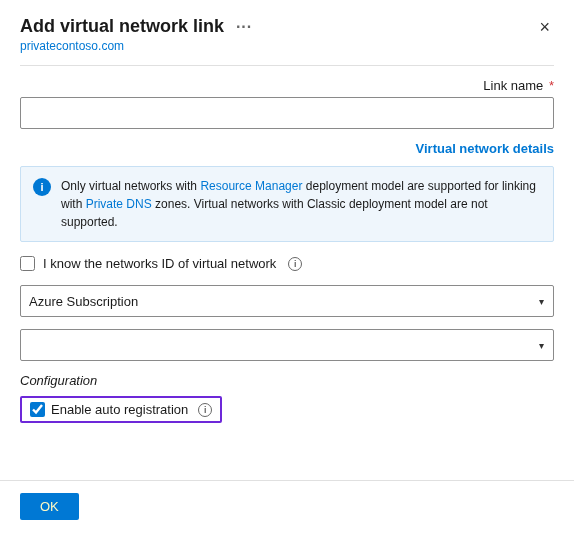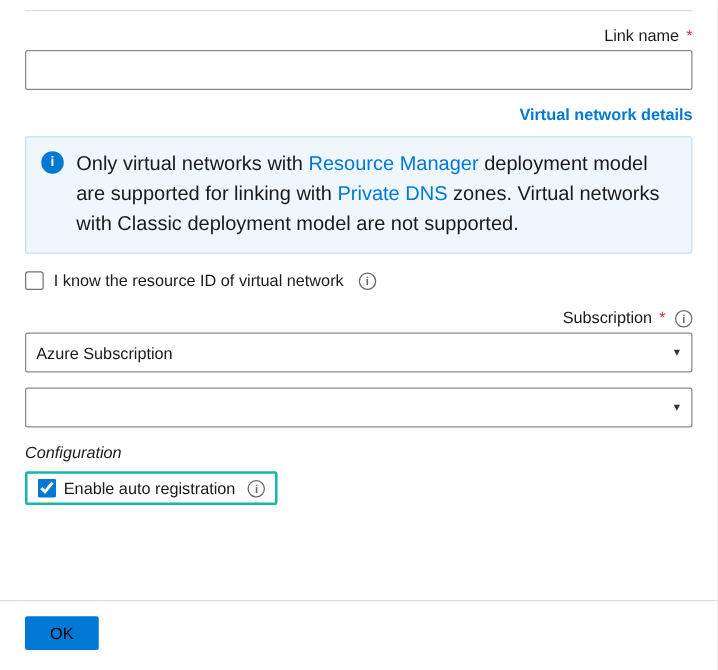--- a/index.html
+++ b/index.html
@@ -109,21 +109,21 @@
       height: 18px;
       display: flex;
       align-items: center;
       justify-content: center;
       font-size: 11px;
       font-weight: 700;
       flex-shrink: 0;
       margin-top: 1px;
     }
     .info-text {
-      font-size: 16px;
+      font-size: 12px;
       color: #1a1a1a;
       line-height: 1.5;
     }
     .info-text a, .info-link {
       color: #0078d4;
       text-decoration: none;
     }
     .checkbox-row {
       display: flex;
       align-items: center;
@@ -190,55 +190,65 @@
       font-size: 13px;
       color: #1a1a1a;
       font-weight: 400;
       margin-bottom: 8px;
       font-style: italic;
     }
     .autoregister-row {
       display: flex;
       align-items: center;
       gap: 6px;
-      border: 2px solid #14b8a6;
+      border: 2px solid #6d28d9;
       border-radius: 2px;
       padding: 4px 8px;
       width: fit-content;
     }
     .autoregister-checkbox {
       width: 15px;
       height: 15px;
       cursor: pointer;
       accent-color: #0078d4;
     }
     .autoregister-label {
       font-size: 13px;
       color: #1a1a1a;
     }
     .dialog-footer {
       padding: 12px 20px 16px 20px;
       border-top: 1px solid #e0e0e0;
     }
     .ok-button {
       background: #0078d4;
-      color: #000000;
+      color: #fef9c3;
       border: none;
       border-radius: 2px;
       padding: 6px 20px;
       font-size: 13px;
       cursor: pointer;
       font-weight: 400;
     }
   </style>
 </head>
 <body>
 
 <div class="dialog">
 
+  <div class="dialog-header">
+    <div class="dialog-header-left">
+      <div class="dialog-title">
+        <span>Add virtual network link</span>
+        <span class="dialog-more-icon">···</span>
+      </div>
+      <div class="dialog-subtitle">privatecontoso.com</div>
+    </div>
+    <button class="dialog-close">×</button>
+  </div>
 
   <div class="dialog-body">
     <hr class="section-divider">
 
     <div class="field-group">
       <div class="field-label">
         <span>Link name</span><span class="required-star"> *</span>
       </div>
       <input type="text" class="text-input" style="">
     </div>
@@ -247,29 +257,25 @@
 
     <div class="info-box">
       <div class="info-icon">i</div>
       <div class="info-text">
         Only virtual networks with <span class="info-link">Resource Manager</span> deployment model are supported for linking with <span class="info-link">Private DNS</span> zones. Virtual networks with Classic deployment model are not supported.
       </div>
     </div>
 
     <div class="checkbox-row">
       <input type="checkbox" style="">
-      <span class="checkbox-label">I know the resource ID of virtual network</span>
+      <span class="checkbox-label">I know the networks ID of virtual network</span>
       <span class="info-circle">i</span>
     </div>
 
     <div class="field-group">
-      <div class="field-label">
-        <span>Subscription</span><span class="required-star"> *</span>
-        <span class="info-circle">i</span>
-      </div>
       <div class="select-wrapper">
         <select class="select-input">
           <option>Azure Subscription</option>
         </select>
         <span class="select-chevron">▾</span>
       </div>
     </div>
 
     <div class="field-group">
       <div class="select-wrapper">

